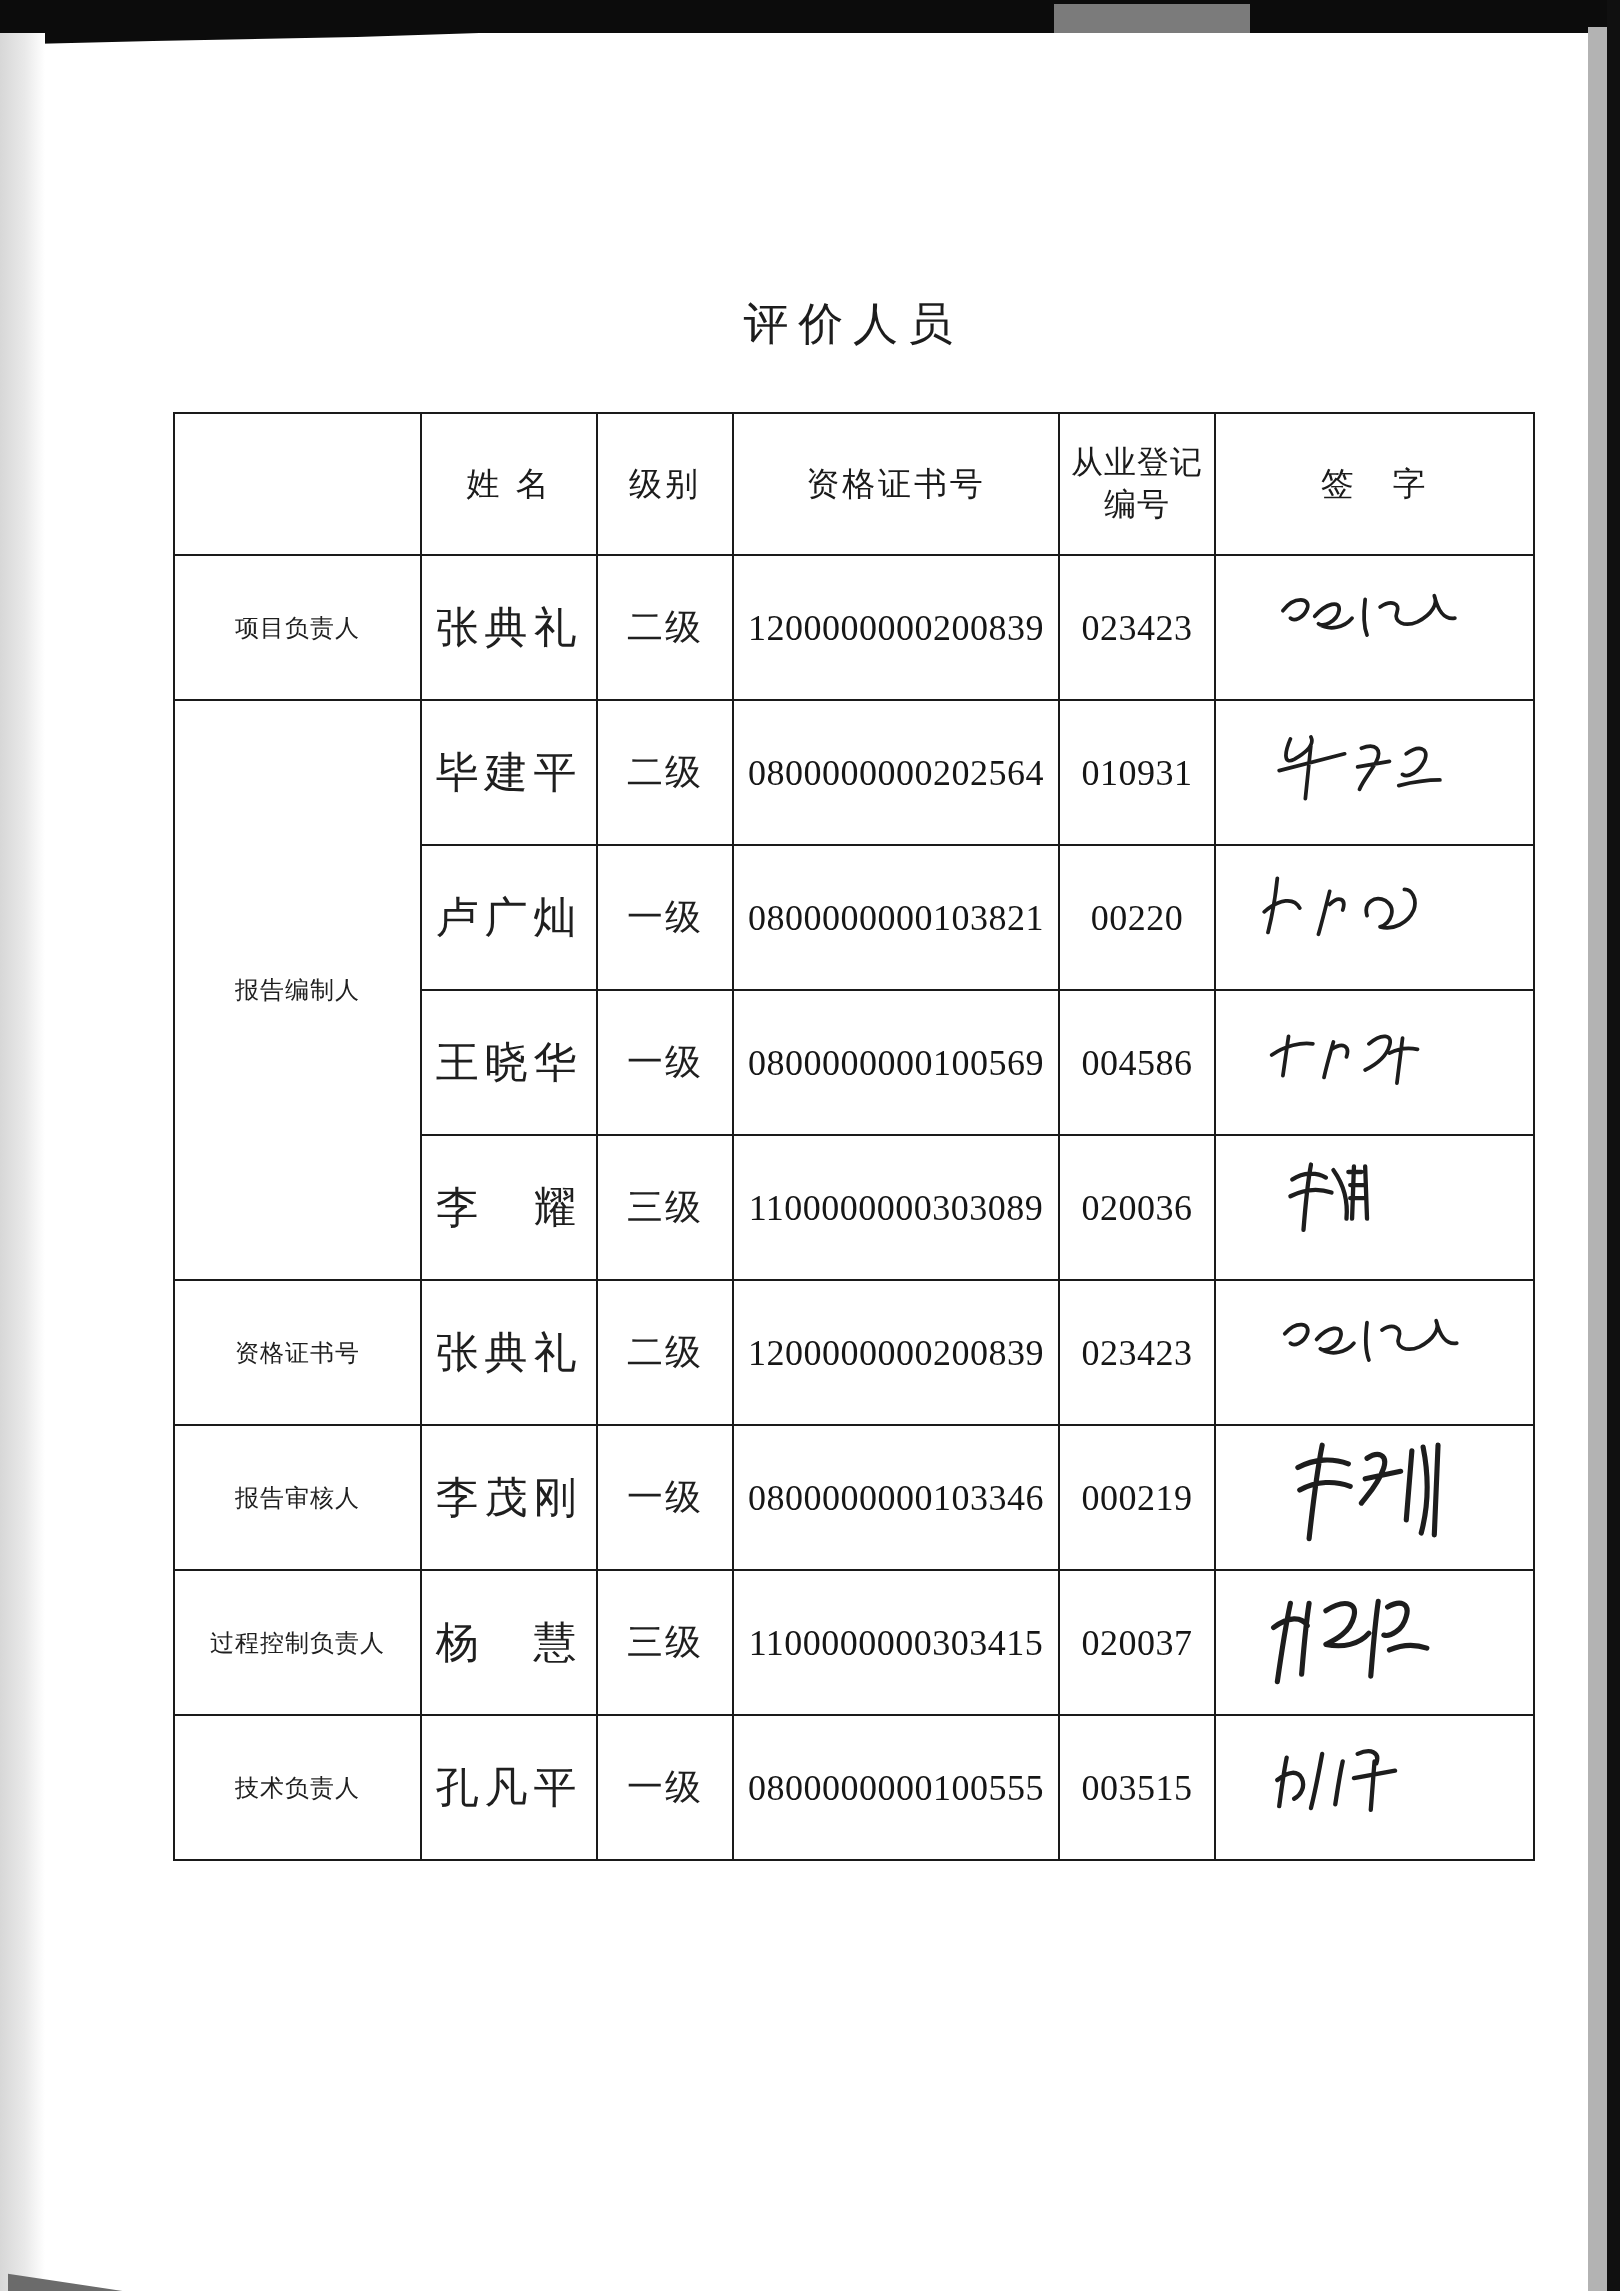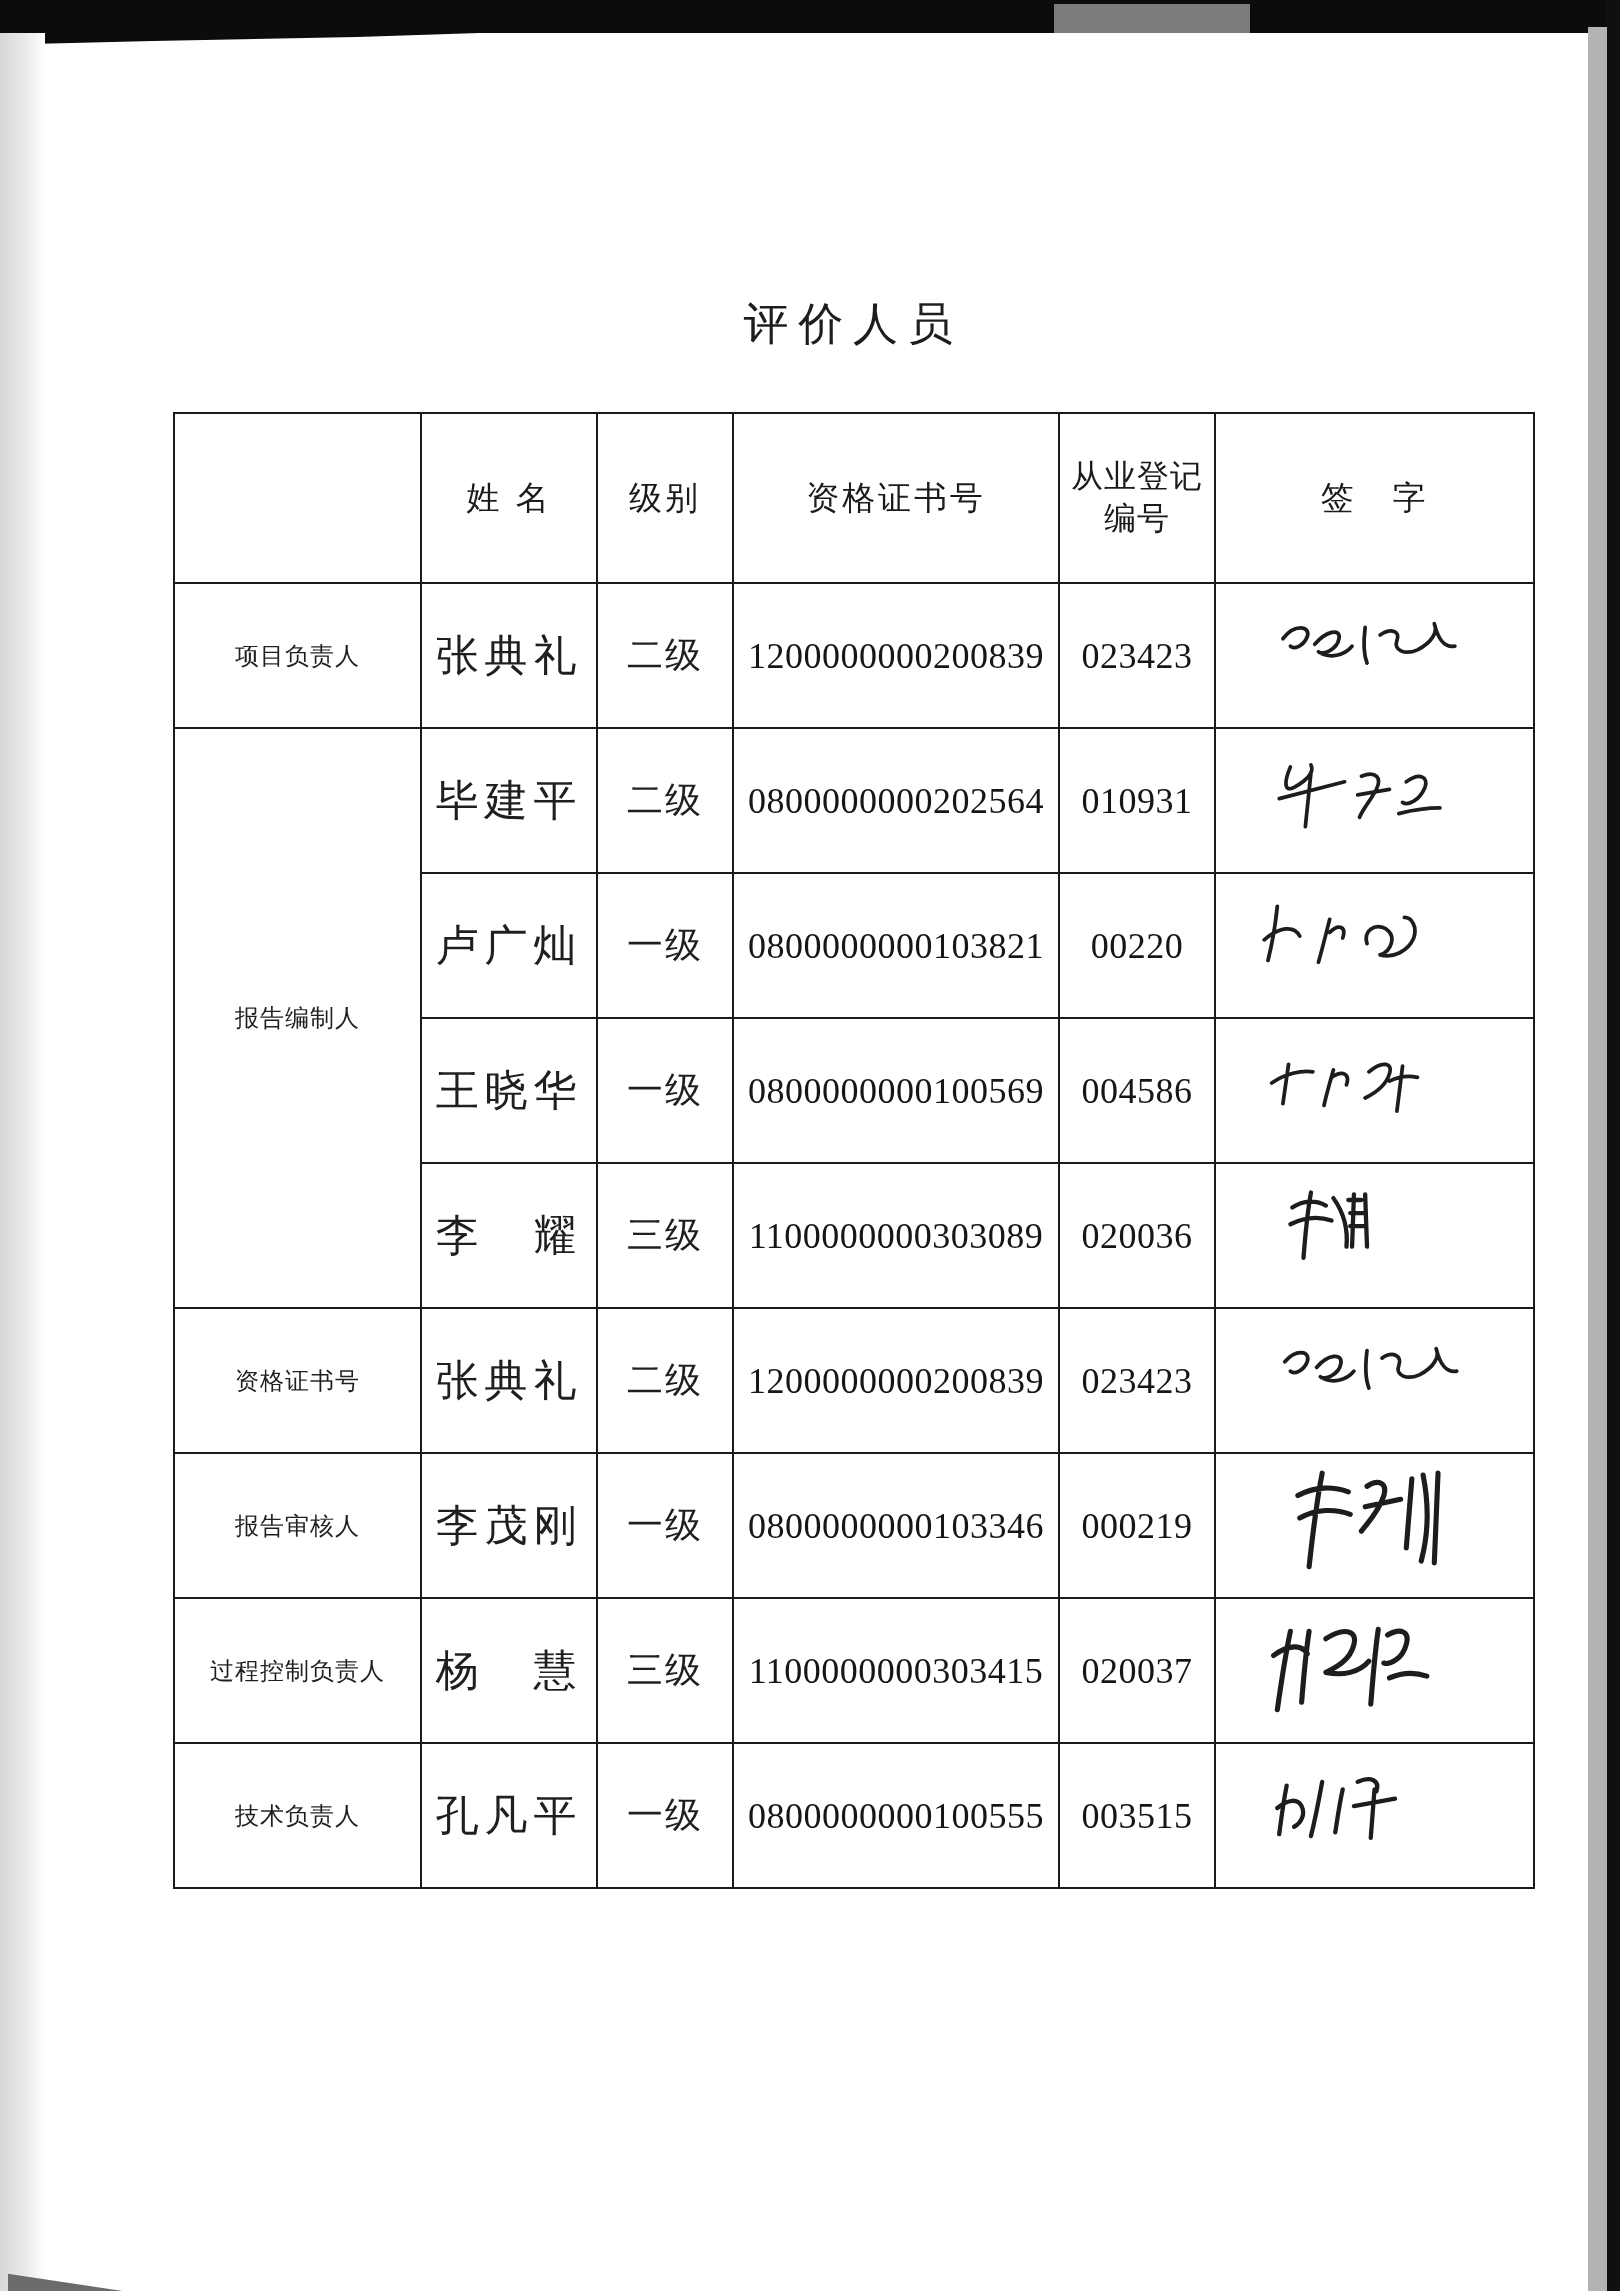--- a/index.html
+++ b/index.html
@@ -28,21 +28,21 @@
   table.staff{
     position:absolute;left:173px;top:412px;width:1360px;
     border-collapse:collapse;table-layout:fixed;
     border:2.9px solid #141414;
   }
   table.staff td{
     border:2px solid #1a1a1a;
     text-align:center;vertical-align:middle;
     padding:0;overflow:visible;
   }
-  tr.hdr-row{height:170px;}
+  tr.hdr-row{height:142px;}
   tr.data-row{height:145px;}
   .hdr{font-size:33px;letter-spacing:2.9px;color:#1b1b1b;}
   .hdr-two-line{font-size:32px;line-height:1.3;letter-spacing:1px;margin-top:28px;}
   .role{font-size:24px;letter-spacing:1px;}
   .name{font-size:43px;letter-spacing:5.9px;}
   .level{font-size:36px;letter-spacing:2px;}
   .num{font-family:Liberation Serif, serif;font-size:36px;letter-spacing:0.5px;color:#161616;}
   svg.sig{display:block;margin:0 auto;width:299px;height:133px;overflow:visible;}
   svg.sig path{stroke:#1d1d1d;stroke-width:4;fill:none;stroke-linecap:round;stroke-linejoin:round;}
   svg.sig-big path{stroke-width:5.5;}

